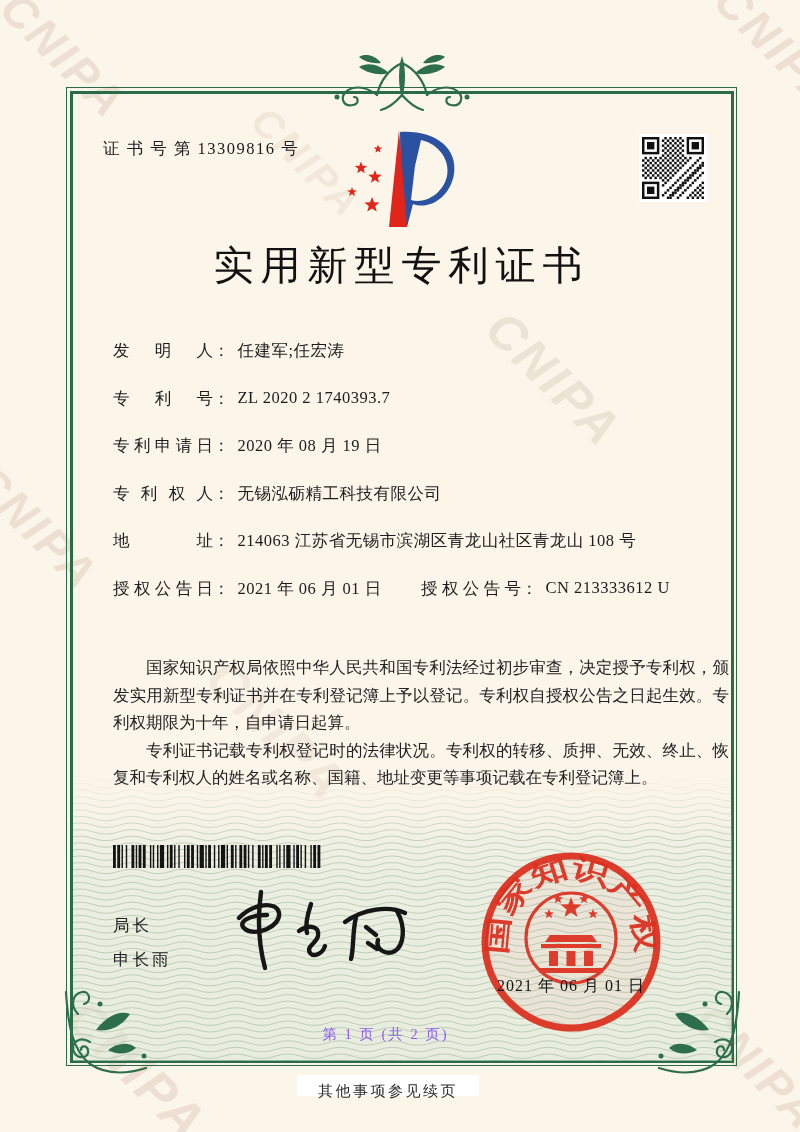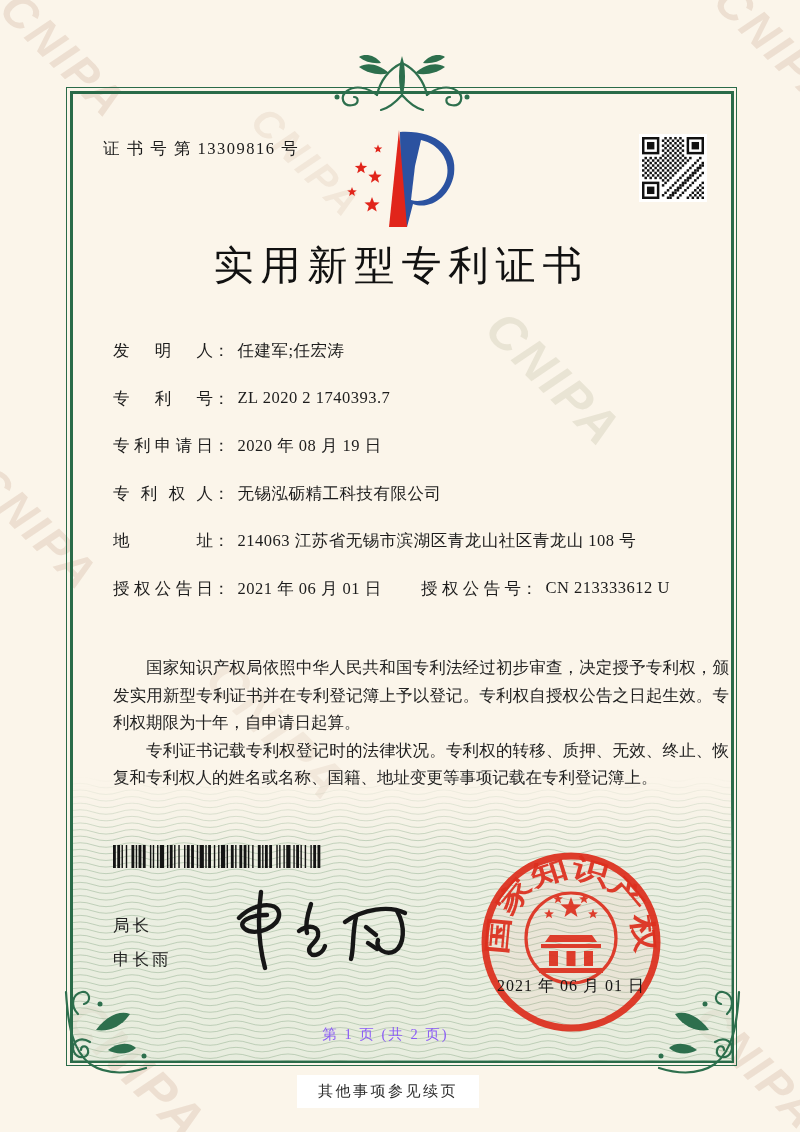--- a/index.html
+++ b/index.html
@@ -79,21 +79,21 @@
   .seal-date{
     position:absolute;left:394px;top:888px;width:220px;text-align:center;
     font-size:16px;color:#161616;letter-spacing:1px;
   }
   
   .pagenum{
     position:absolute;left:0;top:937px;width:100%;text-align:center;
     font-size:14.5px;letter-spacing:2px;color:#8b5cf6;transform:translateX(-16px);
   }
   .cont-box{
-    position:absolute;z-index:2;left:297px;top:1075px;width:182px;height:33px;
+    position:absolute;z-index:2;left:297px;top:1075px;width:182px;height:21px;
     background:#ffffff;text-align:center;line-height:33px;
     font-size:15px;letter-spacing:2.5px;color:#2c2c2c;
   }
 </style>
 </head>
 <body>
 
 <div class="wm" style="left:-14px;top:28px;font-size:46px">CNIPA</div>
 <div class="wm" style="left:238px;top:140px;font-size:40px;color:rgba(210,180,158,.22)">CNIPA</div>
 <div class="wm" style="left:700px;top:20px;font-size:46px">CNIPA</div>

